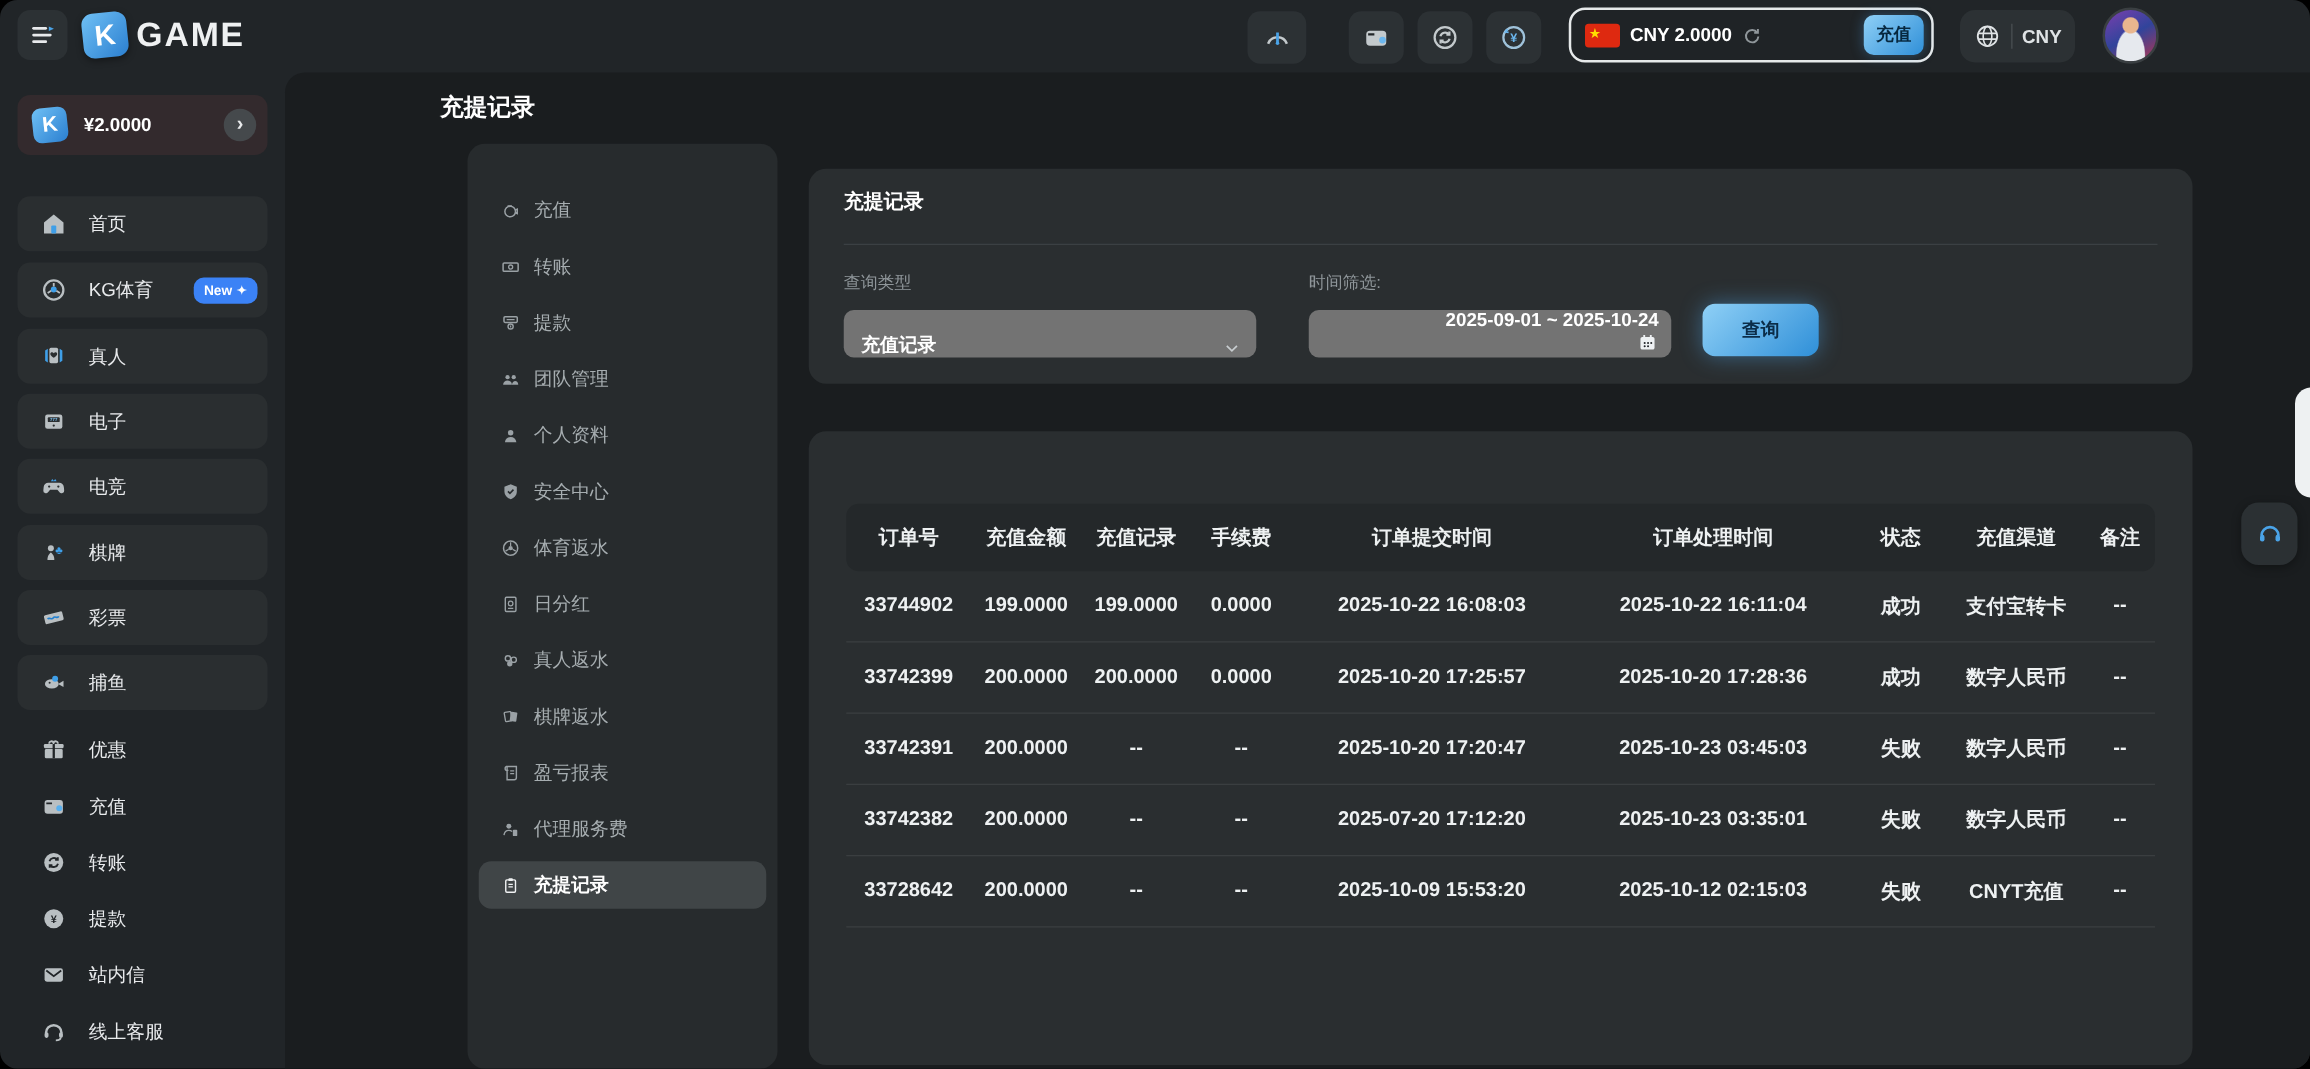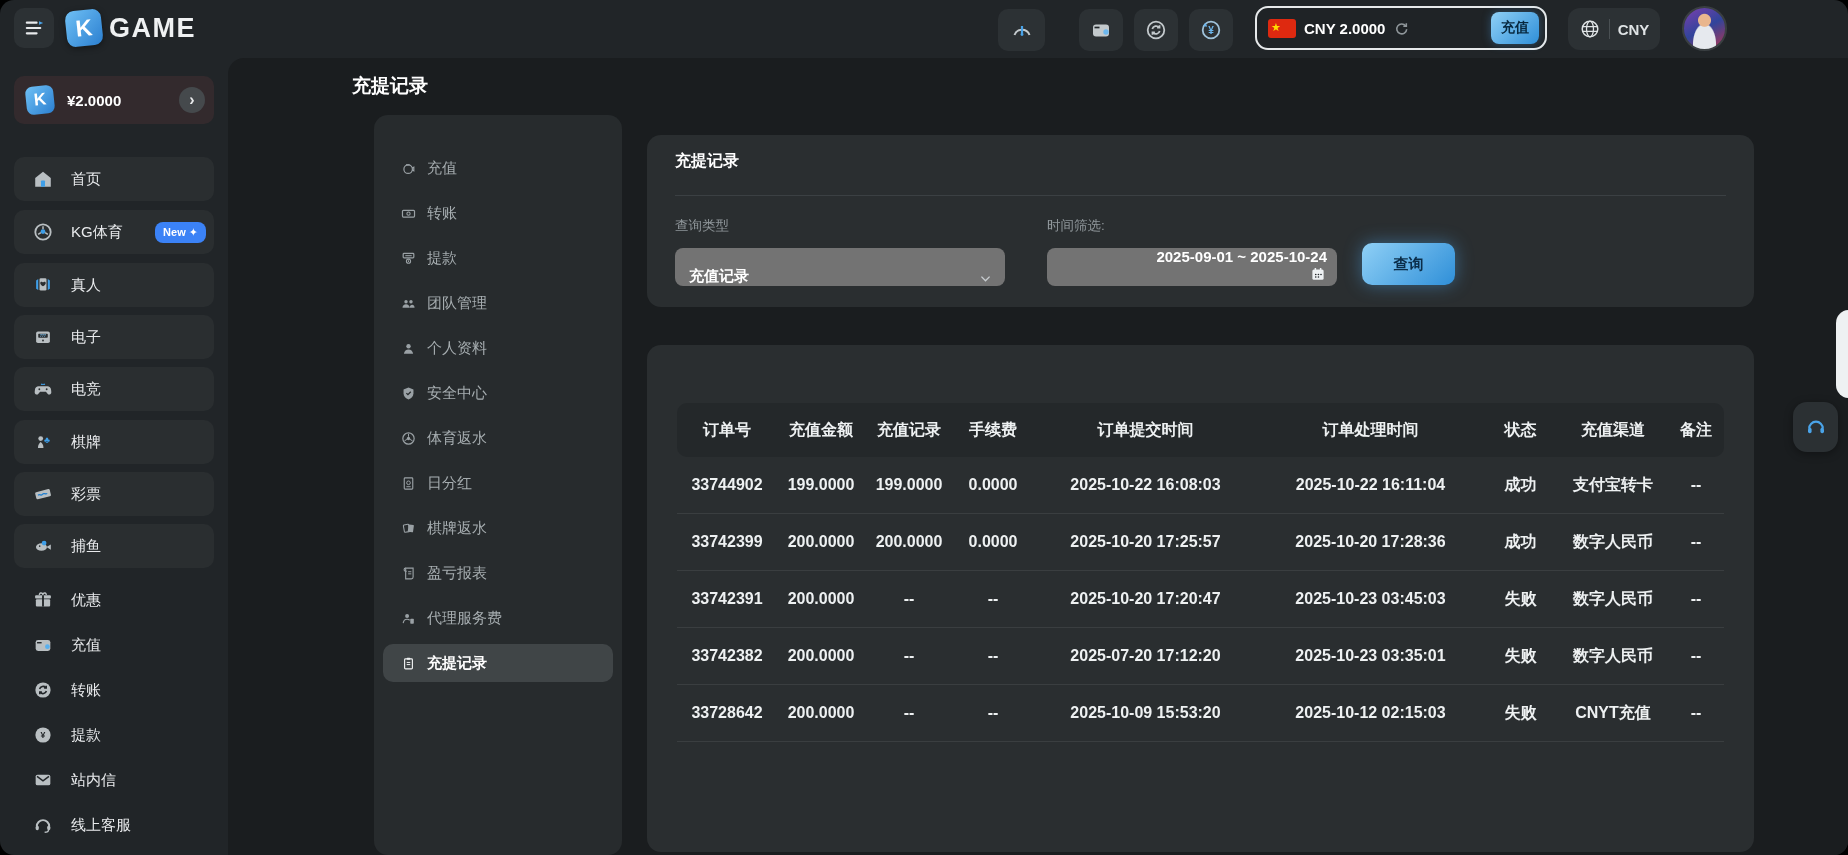--- a/index.html
+++ b/index.html
@@ -381,20 +381,30 @@
               <rect x="6" y="4" width="12" height="16" rx="1.3" stroke="#9aa1a5" stroke-width="1.6" fill="none"></rect>
               <circle cx="12" cy="11" r="2.6" stroke="#9aa1a5" stroke-width="1.4" fill="none"></circle>
               <path d="M9 16.5h6" stroke="#9aa1a5" stroke-width="1.4"></path>
             </svg>
           </span>
         <span>日分红</span>
       </div>
       <div class="sub-item">
         <span class="s-ico">
             <svg viewBox="0 0 24 24" width="17" height="17">
+              <circle cx="9" cy="9.5" r="3" stroke="#9aa1a5" stroke-width="1.6" fill="none"></circle>
+              <circle cx="15.5" cy="11" r="3" stroke="#9aa1a5" stroke-width="1.6" fill="none"></circle>
+              <circle cx="11" cy="15.5" r="3" fill="#9aa1a5"></circle>
+            </svg>
+          </span>
+        <span>真人返水</span>
+      </div>
+      <div class="sub-item">
+        <span class="s-ico">
+            <svg viewBox="0 0 24 24" width="17" height="17">
               <rect x="5.5" y="6.5" width="7.5" height="10.5" rx="1" transform="rotate(-10 9 12)" stroke="#9aa1a5" stroke-width="1.5" fill="none"></rect>
               <rect x="11.5" y="6.5" width="7.5" height="10.5" rx="1" transform="rotate(8 15 12)" fill="#9aa1a5"></rect>
             </svg>
           </span>
         <span>棋牌返水</span>
       </div>
       <div class="sub-item">
         <span class="s-ico">
             <svg viewBox="0 0 24 24" width="17" height="17">
               <path d="M8 4.5h10.5v12.5a2.5 2.5 0 0 1-2.5 2.5H8z" stroke="#9aa1a5" stroke-width="1.6" fill="none"></path>

